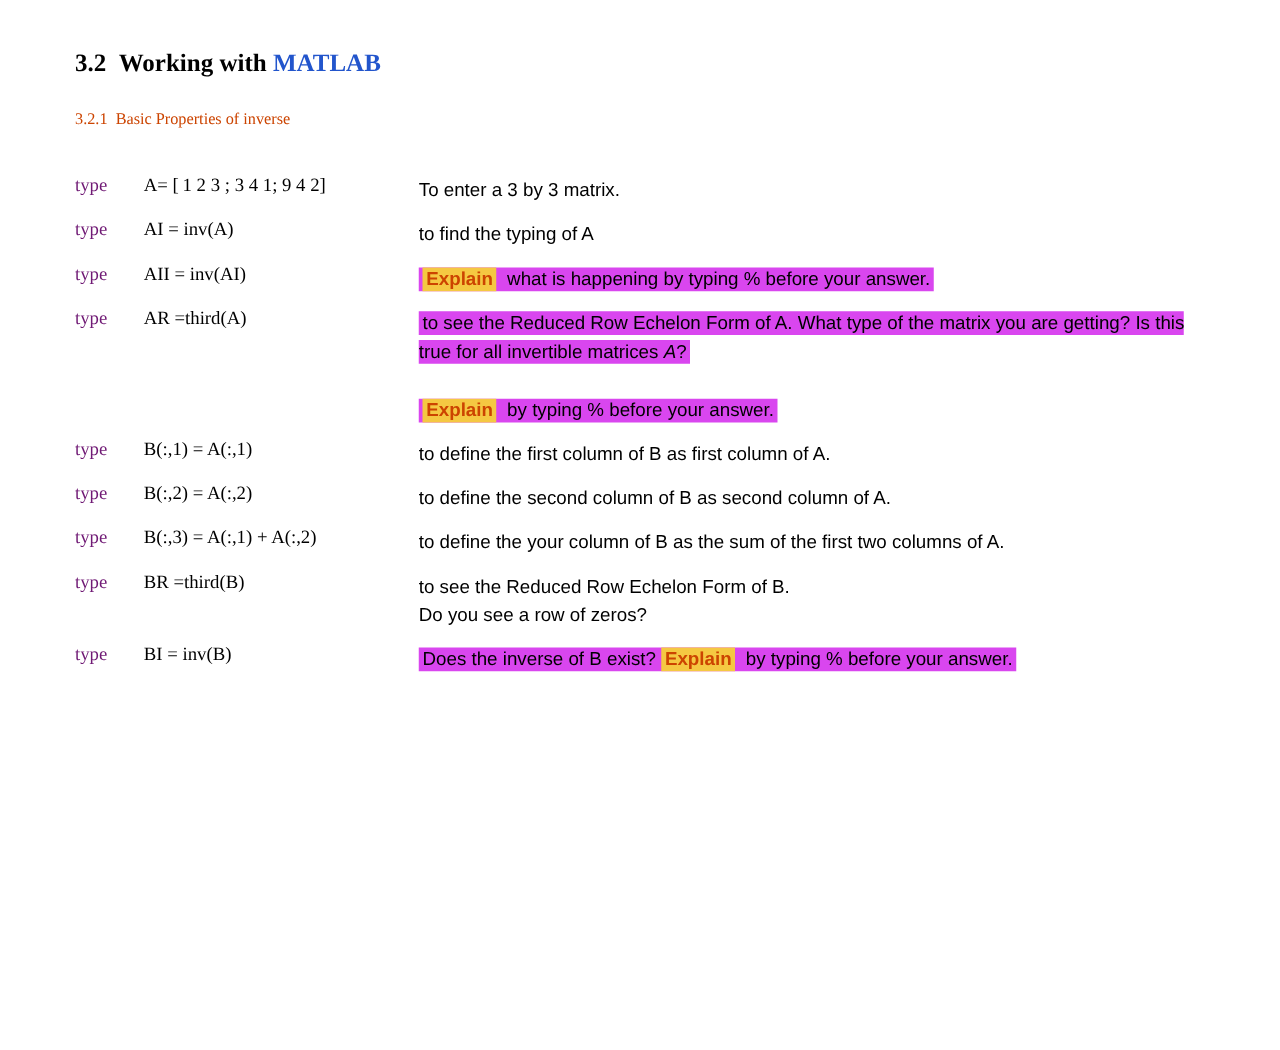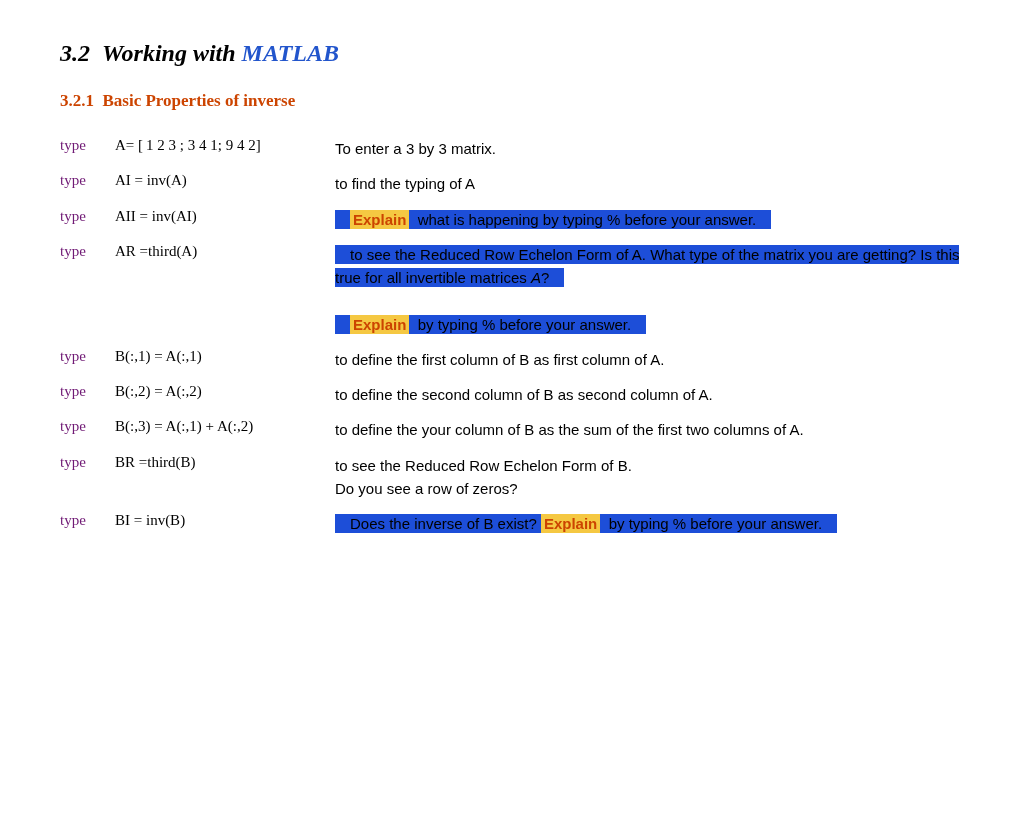--- a/index.html
+++ b/index.html
@@ -6,34 +6,33 @@
     body {
       background: #fff;
       font-family: "Times New Roman", Times, serif;
       font-size: 16px;
       color: #000;
       padding: 40px 60px;
       max-width: 1024px;
       min-height: 840px;
     }
     .section-title {
-      font-size: 24px;
+      font-size: 20px;
       font-weight: bold;
       color: #000;
       margin-bottom: 24px;
-      font-style: italic;
     }
     .section-title .matlab-blue {
       color: #2255cc;
     }
     .subsection-title {
-      font-size: 17px;
-      font-weight: bold;
+      font-size: 13px;
+      font-weight: normal;
       color: #cc4400;
-      margin-bottom: 20px;
+      margin-bottom: 32px;
     }
     .entry-table {
       width: 100%;
       border-collapse: collapse;
     }
     .entry-table tr {
       vertical-align: top;
     }
     .entry-table td {
       padding: 6px 0;
@@ -55,22 +54,22 @@
       padding-top: 7px;
       margin-top: 28px;
     }
     .col-desc {
       font-family: Liberation Sans, sans-serif;
       font-size: 15px;
       line-height: 1.55;
       padding-top: 7px;
     }
     .highlight {
-      background-color: #1d4ed8;
-      padding: 1px 15px;
+      background-color: #d946ef;
+      padding: 1px 3px;
     }
     .explain {
       color: #cc4400;
       font-weight: bold;
       background-color: #f5c842;
       padding: 1px 3px;
     }
     .italic {
       font-style: italic;
     }

